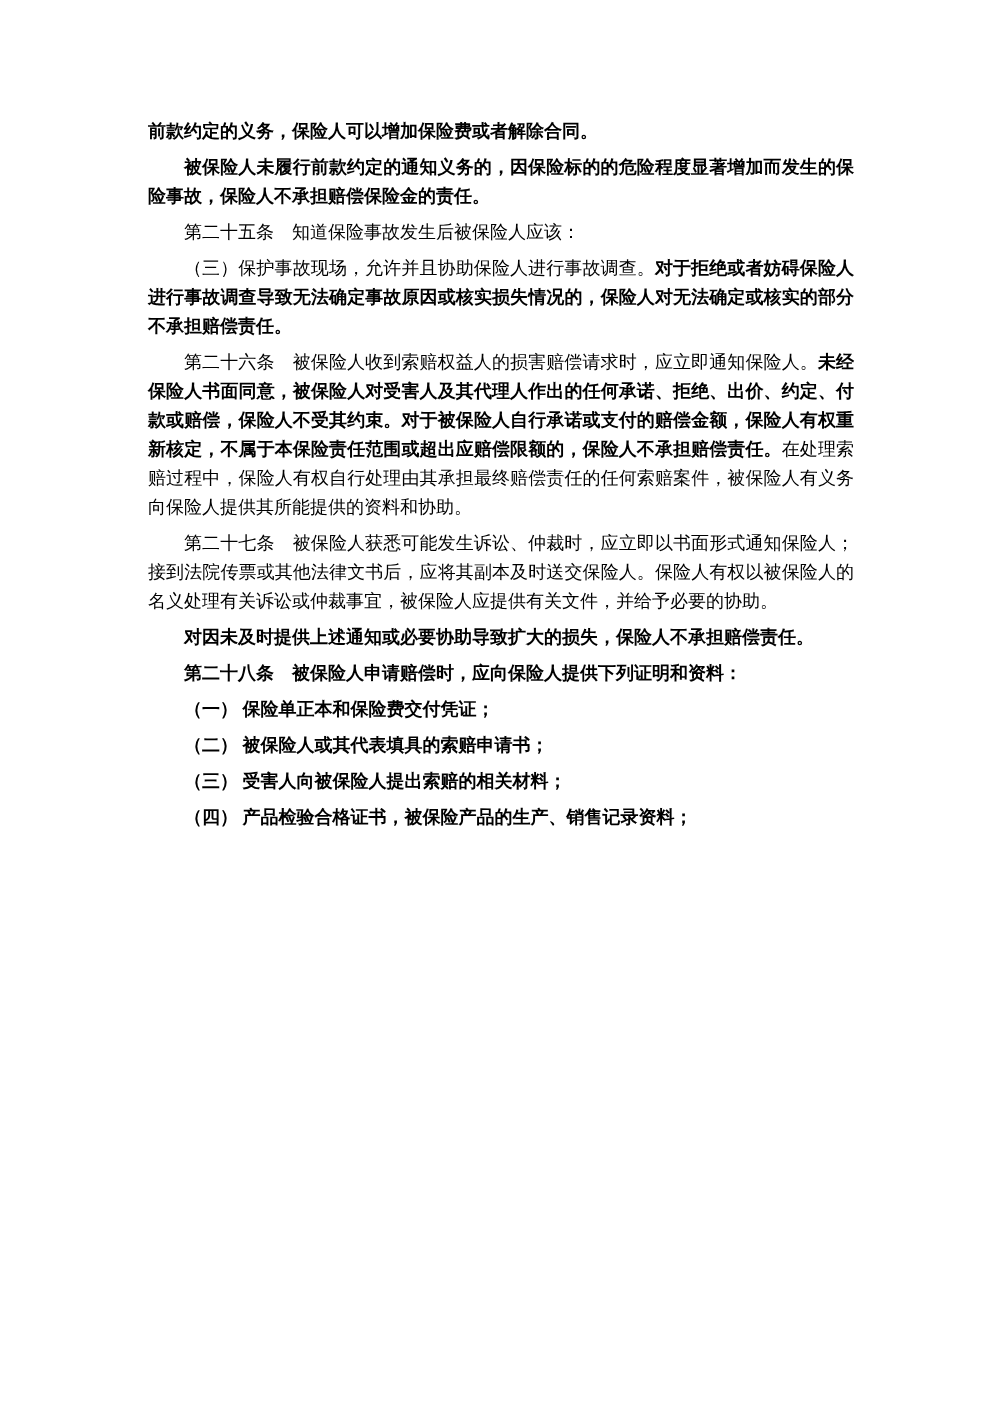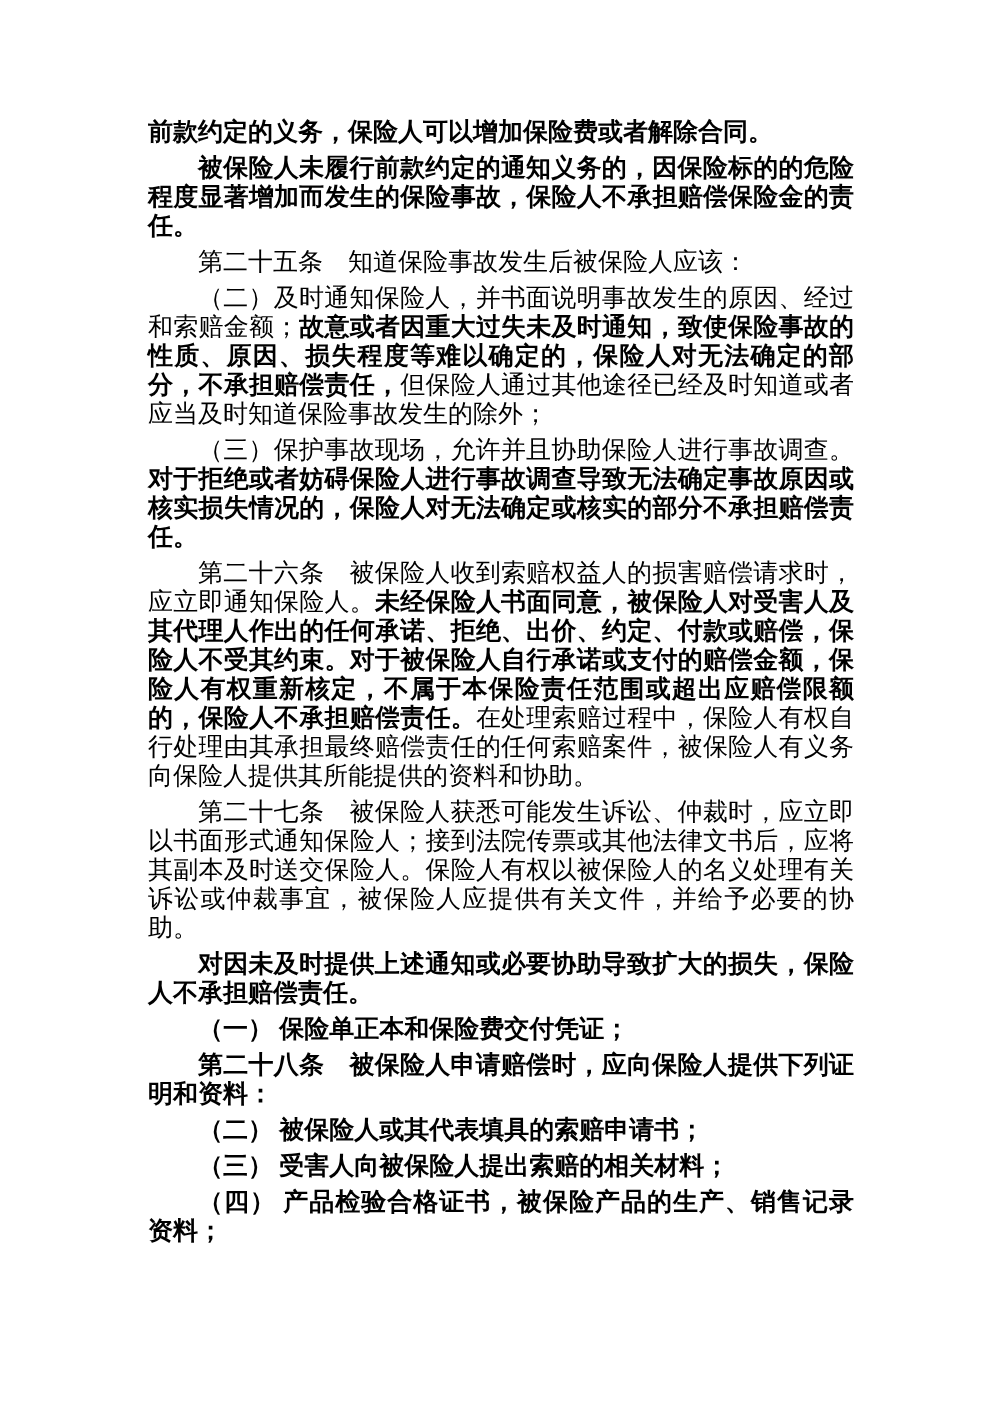--- a/index.html
+++ b/index.html
@@ -25,21 +25,21 @@
   }
   .page-text {
     position: absolute;
     left: 148px;
     top: 117px;
     width: 706px;
   }
   p.para {
     margin: 7px 0 0 0;
     padding: 0;
-    font-size: 25px;
+    font-size: 18px;
     line-height: 29px;
     text-align: justify;
     text-indent: 2em;
     word-break: break-all;
     letter-spacing: 0;
   }
   p.para:first-child {
     margin-top: 0;
   }
   p.para.no-indent {
@@ -50,24 +50,23 @@
   }
 </style>
 </head>
 <body>
 
 <div class="page">
   <main class="page-text" id="page-text">
       <p class="para no-indent"><span class="b">前款约定的义务，保险人可以增加保险费或者解除合同。</span></p>
       <p class="para"><span class="b">被保险人未履行前款约定的通知义务的，因保险标的的危险程度显著增加而发生的保险事故，保险人不承担赔偿保险金的责任。</span></p>
       <p class="para"><span class="">第二十五条　知道保险事故发生后被保险人应该：</span></p>
-      <p class="para"><span class="">（二）及时通知保险人，并书面说明事故发生的原因、经过和索赔金额；</span><span class="b">故意或者因重大过失未及时通知，致使保险事故的性质、原因、损失程度等难以确定的，保险人对无法确定的部分，不承担赔偿责任，</span><span class="">但保险人通过其他途径已经及时知道或者应当及时知道保险事故发生的除外；</span></p>
       <p class="para"><span class="">（三）保护事故现场，允许并且协助保险人进行事故调查。</span><span class="b">对于拒绝或者妨碍保险人进行事故调查导致无法确定事故原因或核实损失情况的，保险人对无法确定或核实的部分不承担赔偿责任。</span></p>
       <p class="para"><span class="">第二十六条　被保险人收到索赔权益人的损害赔偿请求时，应立即通知保险人。</span><span class="b">未经保险人书面同意，被保险人对受害人及其代理人作出的任何承诺、拒绝、出价、约定、付款或赔偿，保险人不受其约束。对于被保险人自行承诺或支付的赔偿金额，保险人有权重新核定，不属于本保险责任范围或超出应赔偿限额的，保险人不承担赔偿责任。</span><span class="">在处理索赔过程中，保险人有权自行处理由其承担最终赔偿责任的任何索赔案件，被保险人有义务向保险人提供其所能提供的资料和协助。</span></p>
       <p class="para"><span class="">第二十七条　被保险人获悉可能发生诉讼、仲裁时，应立即以书面形式通知保险人；接到法院传票或其他法律文书后，应将其副本及时送交保险人。保险人有权以被保险人的名义处理有关诉讼或仲裁事宜，被保险人应提供有关文件，并给予必要的协助。</span></p>
       <p class="para"><span class="b">对因未及时提供上述通知或必要协助导致扩大的损失，保险人不承担赔偿责任。</span></p>
+      <p class="para"><span class="b">第二十八条　被保险人申请赔偿时，应向保险人提供下列证明和资料：</span></p>
       <p class="para"><span class="b">（一） 保险单正本和保险费交付凭证；</span></p>
-      <p class="para"><span class="b">第二十八条　被保险人申请赔偿时，应向保险人提供下列证明和资料：</span></p>
       <p class="para"><span class="b">（二） 被保险人或其代表填具的索赔申请书；</span></p>
       <p class="para"><span class="b">（三） 受害人向被保险人提出索赔的相关材料；</span></p>
       <p class="para"><span class="b">（四） 产品检验合格证书，被保险产品的生产、销售记录资料；</span></p>
     </main>
 </div>
 
 </body></html>

